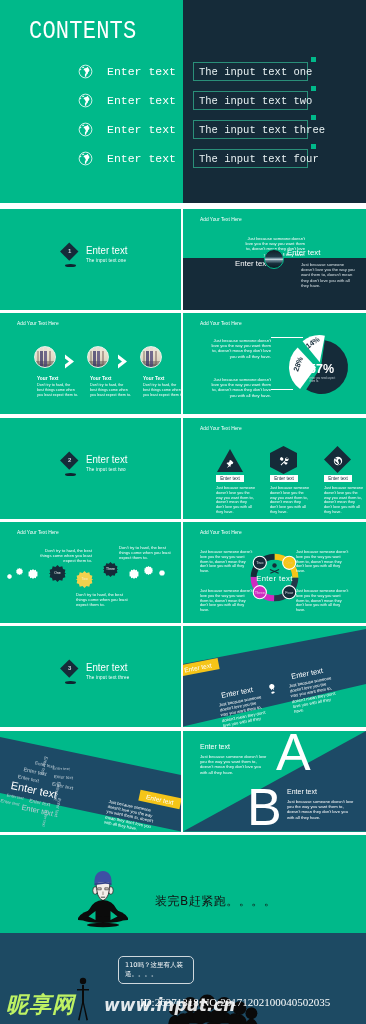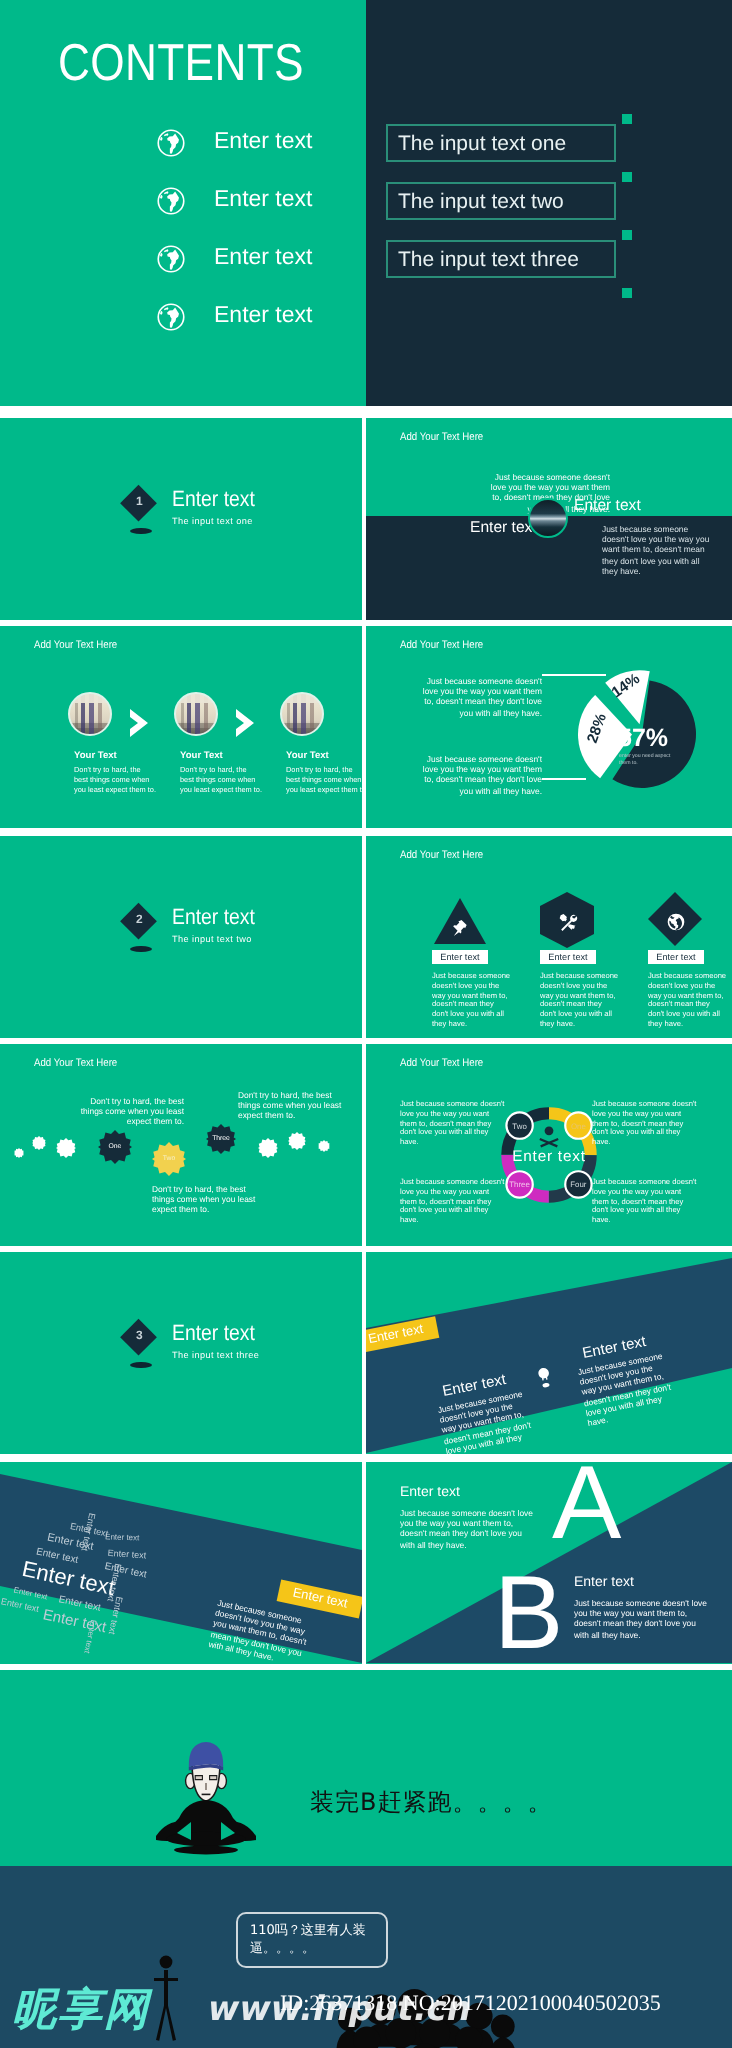--- a/index.html
+++ b/index.html
@@ -3,21 +3,21 @@
 <meta charset="utf-8">
 <title>Preview</title>
 <style>
   html,body{margin:0;padding:0;background:#ffffff;}
   body{width:366px;height:1024px;overflow:hidden;font-family:"Liberation Sans",sans-serif;
        -webkit-font-smoothing:antialiased;}
   .page{position:relative;width:366px;height:1024px;background:#ffffff;}
   .slide{position:absolute;overflow:hidden;background:#00b98a;}
 
   
-  #hero{left:0;top:0;width:366px;height:203px;}
+  #hero{left:0;top:0;width:366px;height:203px;font-family:Liberation Mono, monospace;}
   #hero .left{position:absolute;left:0;top:0;width:181px;height:203px;background:#00b98a;}
   #hero .right{position:absolute;left:183px;top:0;width:183px;height:203px;background:#152b39;}
   #hero .title{position:absolute;left:29px;top:19px;font-size:26px;letter-spacing:.2px;
       color:#ffffff;font-weight:400;line-height:24px;transform:scaleX(.85);transform-origin:0 0;}
   .tocrow{position:absolute;left:78px;height:20px;display:flex;align-items:center;}
   .tocrow .g{width:15px;height:15px;flex:0 0 15px;display:block;}
   .tocrow .g svg{display:block;}
   .tocrow .lbl{margin-left:14px;font-size:11.5px;color:#fff;white-space:nowrap;}
   .inbox{position:absolute;left:193px;width:113px;height:17px;border:1px solid #2a8f79;
       background:transparent;display:flex;align-items:center;}
@@ -132,21 +132,21 @@
   .cn-line{position:absolute;left:155px;top:58px;font-size:12px;color:#111111;
      font-family:"DejaVu Sans",sans-serif;letter-spacing:.5px;}
   #footer{position:absolute;left:0;top:933px;width:366px;height:115px;background:#1d4a63;overflow:hidden;}
   .crowd{position:absolute;left:163px;top:58px;width:102px;height:64px;}
   .stick{position:absolute;width:14px;height:44px;}
   .s-l{left:76px;top:44px;}
   .bub{position:absolute;border:1px solid #cfd8dd;border-radius:5px;padding:4px 6px;
      font-size:6.5px;line-height:9px;color:#ffffff;font-family:"DejaVu Sans",sans-serif;}
   .bub-l{left:118px;top:23px;width:62px;}
   .bub-r{left:255px;top:18px;width:58px;}
-  .wm-cn{position:absolute;left:6px;top:57px;font-size:22px;font-weight:700;color:#5eead4;
+  .wm-cn{position:absolute;left:6px;top:57px;font-size:22px;font-weight:700;color:#bef264;
      font-family:"DejaVu Sans",sans-serif;letter-spacing:1px;font-style:italic;}
   .wm-url{position:absolute;left:104px;top:62px;font-size:17px;font-weight:700;font-style:italic;
      color:rgba(255,255,255,.88);font-family:"DejaVu Sans",sans-serif;}
   .wm-id{position:absolute;left:140px;top:63px;font-size:11px;color:#ffffff;
      font-family:Liberation Serif, serif;white-space:nowrap;}
 </style>
 </head>
 <body>
 
 <div class="page">
@@ -194,20 +194,23 @@
     </div>
 
     <div class="inbox" style="top:62px">
       <span>The input text one</span>
       </div>
     <div class="inbox" style="top:91px">
       <span>The input text two</span>
       </div>
     <div class="inbox" style="top:120px">
       <span>The input text three</span>
+      </div>
+    <div class="inbox" style="top:149px">
+      <span>The input text four</span>
       </div>
 
     <div class="dot" style="left:311px;top:57px"></div>
     <div class="dot" style="left:311px;top:86px"></div>
     <div class="dot" style="left:311px;top:115px"></div>
     <div class="dot" style="left:311px;top:144px"></div>
   </div>
 
   <div class="slide L h100" id="s1L" style="top:209px">
     <div class="dmd">

